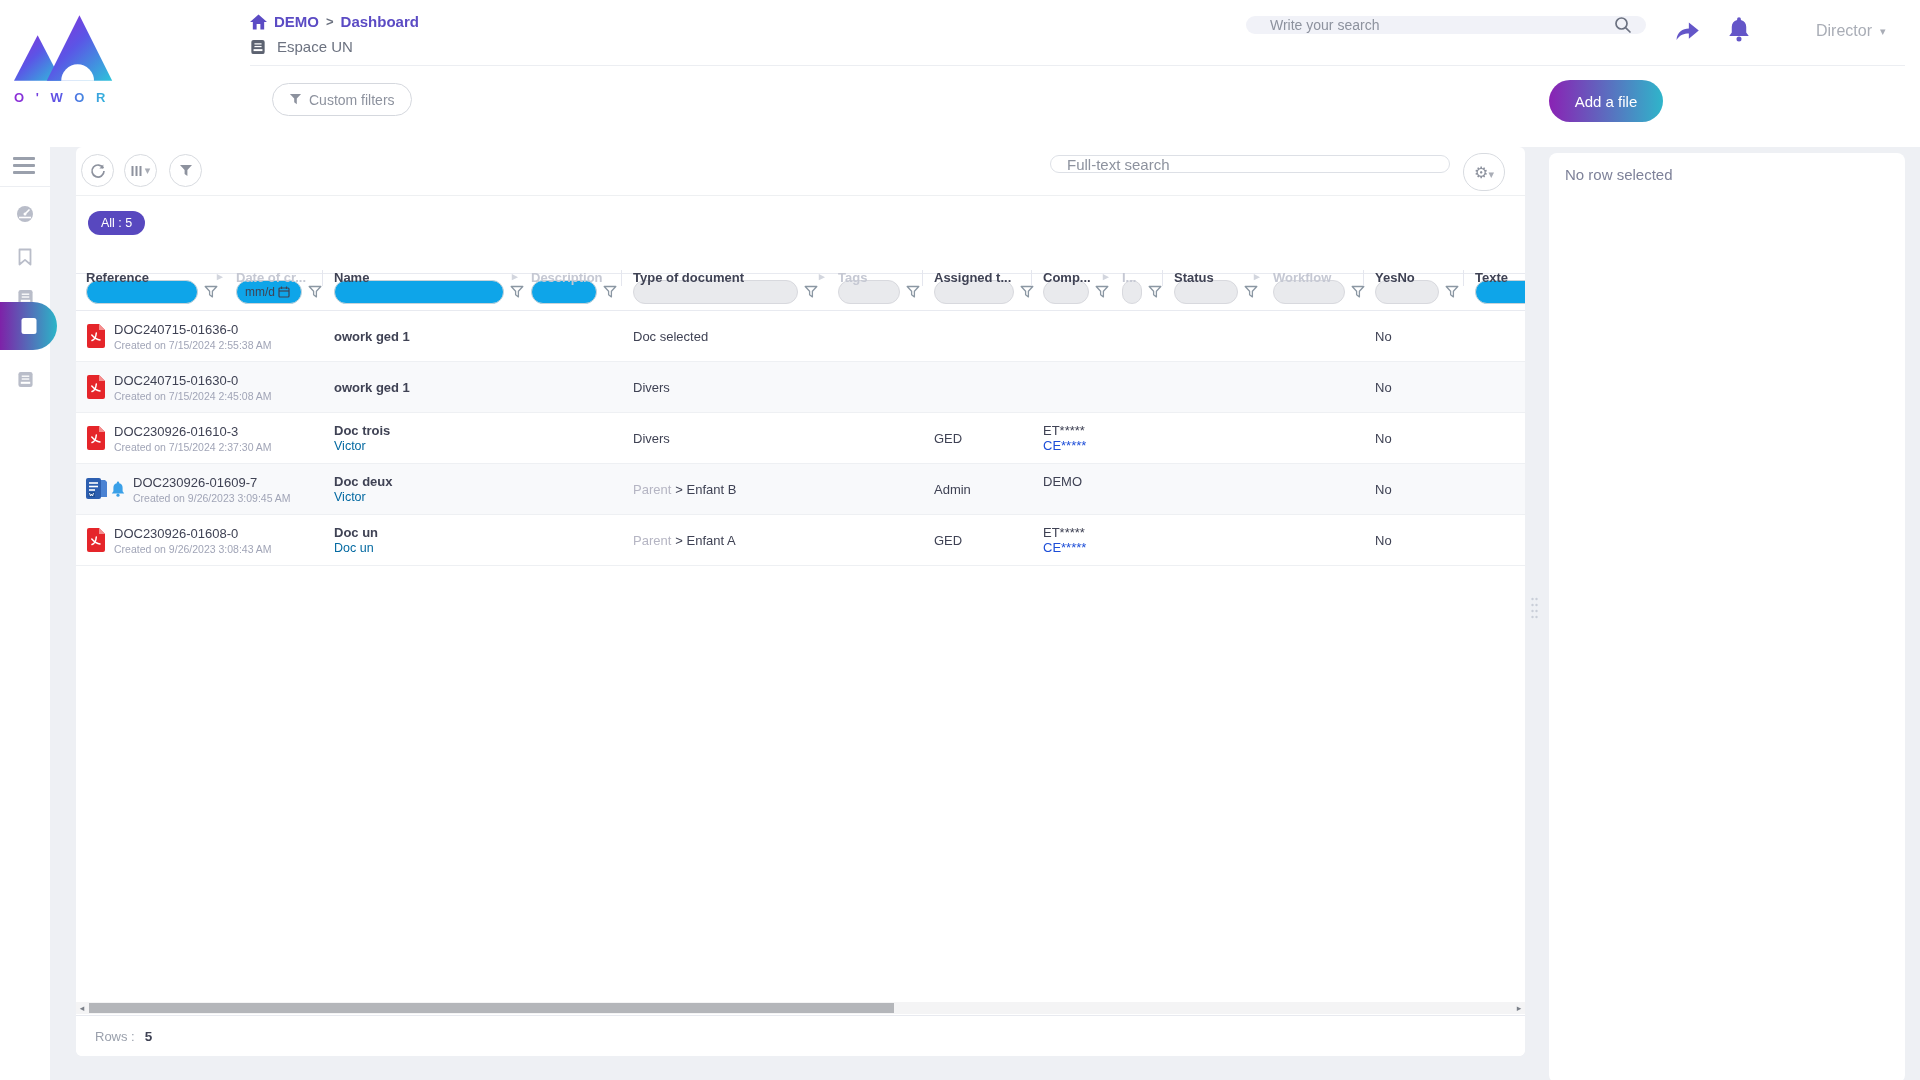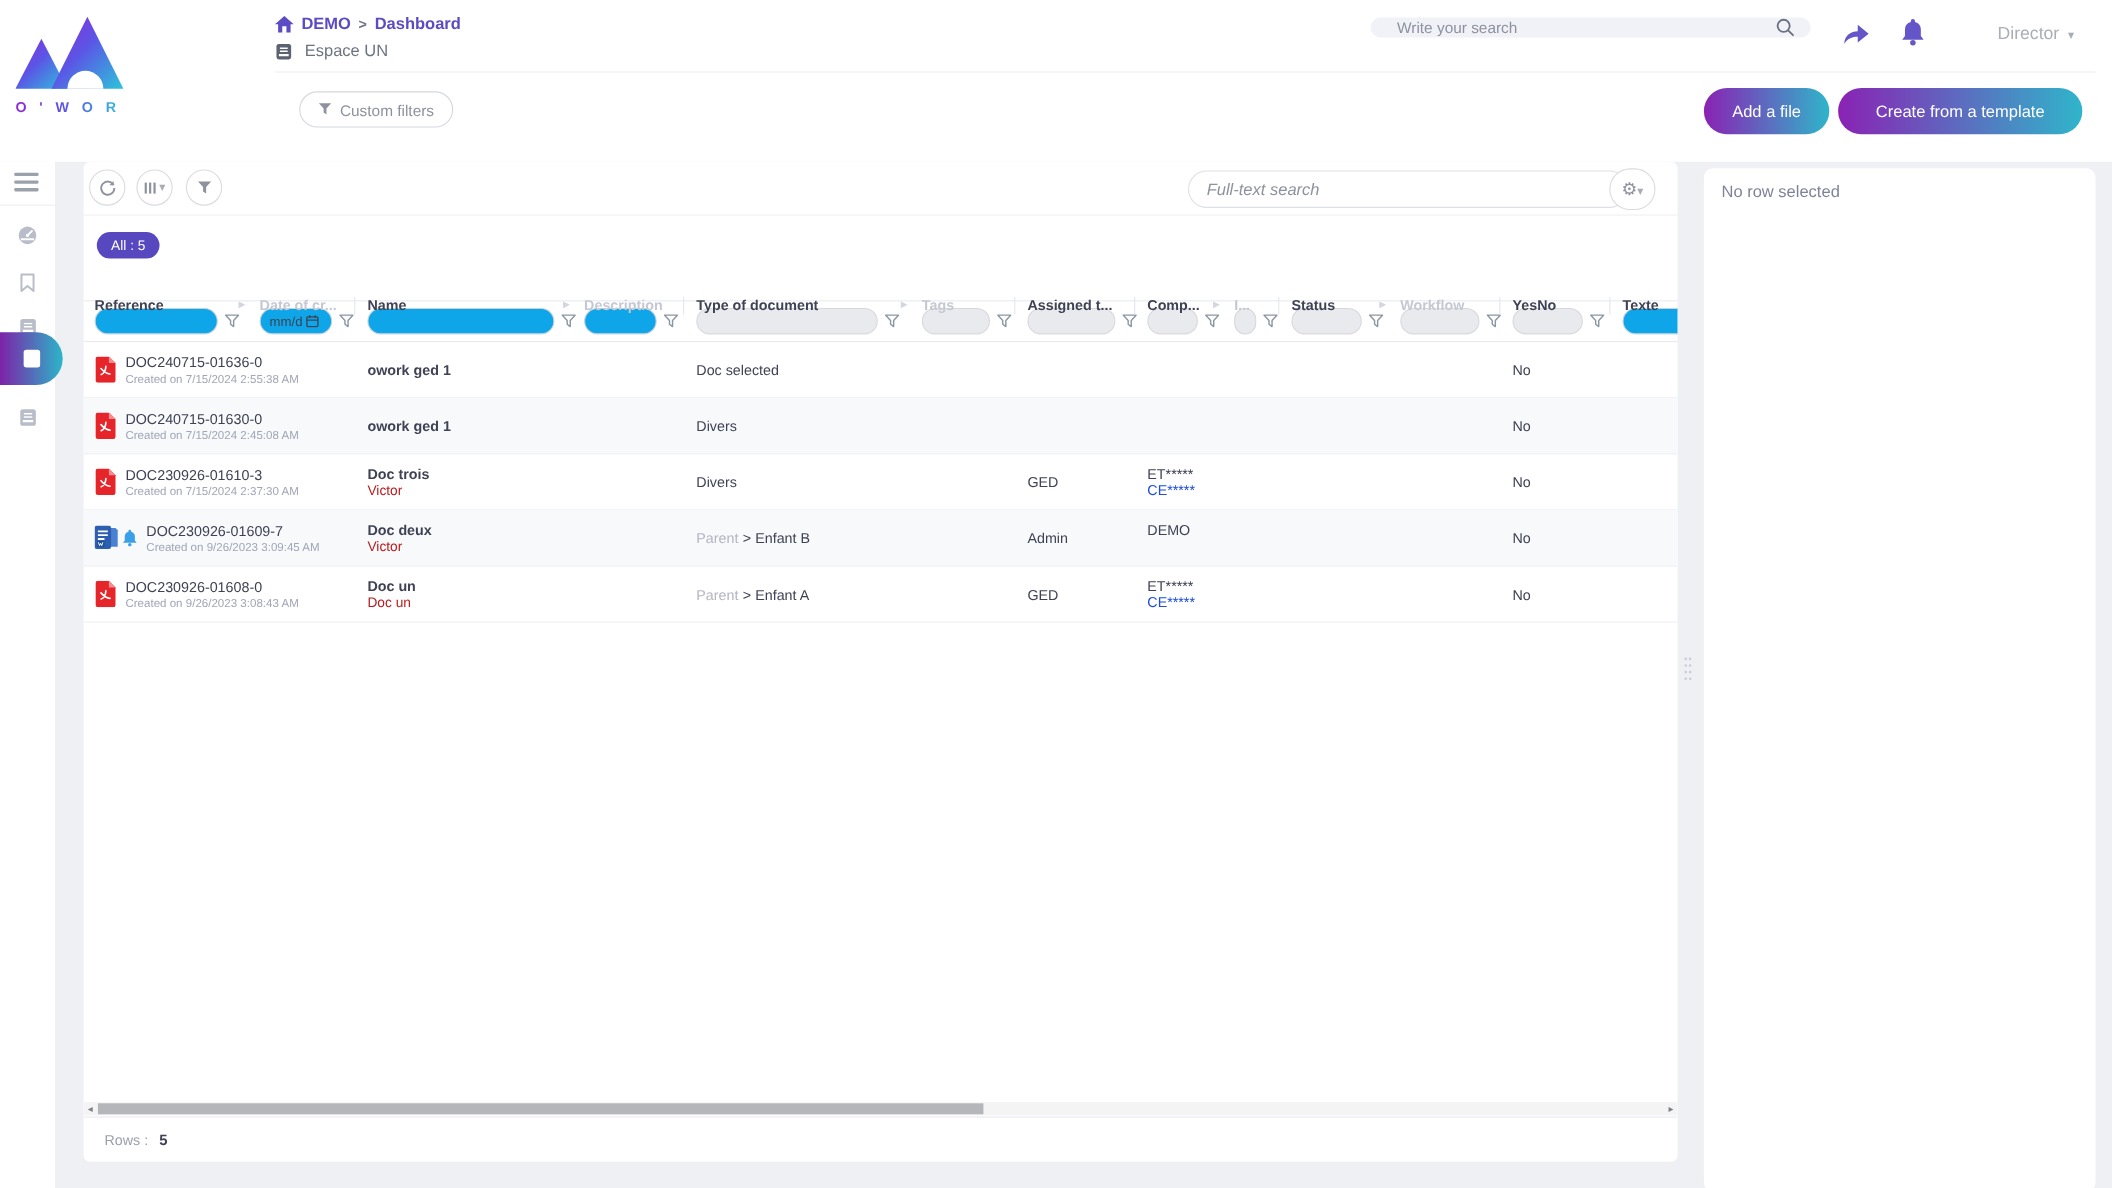--- a/index.html
+++ b/index.html
@@ -45,22 +45,22 @@
     background:linear-gradient(90deg,#7e22a8,#2bb5c8); border-radius:0 24px 24px 0;
     display:flex; align-items:center; justify-content:center; cursor:pointer; }
 
   
   .card { position:absolute; left:76px; top:147px; width:1449px; height:909px; background:#fff;
     border-radius:6px; overflow:hidden; }
   .toolbar { position:relative; height:49px; border-bottom:1px solid #eef0f2; }
   .circle-btn { position:absolute; top:7px; width:33px; height:33px; border-radius:50%;
     border:1px solid #d8dbe0; background:#fff; display:flex; align-items:center; justify-content:center;
     gap:2px; cursor:pointer; color:#8d929e; }
-  .fulltext { position:absolute; left:1004px; top:8px; width:400px; height:34px; border:1px solid #dde0e6;
-    border-radius:17px; padding:0 16px; font-size:15px; color:#3f4254; outline:none; font-family:inherit;font-style:italic; }
+  .fulltext { position:absolute; left:974px; top:8px; width:400px; height:18px; border:1px solid #dde0e6;
+    border-radius:17px; padding:0 16px; font-size:15px; color:#3f4254; outline:none; font-family:inherit; }
   .fulltext::placeholder { color:#8d929e; }
   .gear-btn { position:absolute; left:1387px; top:6px; width:42px; height:38px; border-radius:19px;
     border:1px solid #d8dbe0; background:#fff; font-size:16px; color:#8d929e; cursor:pointer; }
   .badge { display:inline-block; margin:15px 0 6px 12px; padding:5px 13px; background:#5848bf;
     color:#fff; font-size:12.5px; border-radius:13px; }
 
   .grid { display:flex; padding-left:10px; }
   .col-reference{width:150px}.col-date{width:98px}.col-name{width:197px}.col-description{width:102px}
   .col-type{width:205px}.col-tags{width:96px}.col-assigned{width:109px}.col-company{width:79px}
   .col-i{width:52px}.col-status{width:99px}.col-workflow{width:102px}.col-yesno{width:100px}
@@ -79,21 +79,21 @@
   .fpill.disabled { background:#e9eaed; border-color:#d8d9de; }
   .fdate { display:flex; align-items:center; gap:3px; font-size:12px; color:#3f4254; }
 
   .trow { height:51px; border-bottom:1px solid #eef0f3; align-items:center; cursor:pointer; }
   .trow.alt { background:#f8f9fb; }
   .cell { flex:0 0 auto; white-space:nowrap; font-size:13px; }
   .ref-cell { display:flex; gap:8px; }
   .ref-num { font-size:13px; color:#3f4254; }
   .ref-created { font-size:10.5px; color:#a1a5b7; margin-top:2px; }
   .bold { font-weight:bold; }
-  .subline { font-size:12.5px; color:#b91c1c; min-height:15px; margin-top:1px; }
+  .subline { font-size:12.5px; color:#0369a1; min-height:15px; margin-top:1px; }
   .dim-text { color:#b5b5c3; margin-right:4px; }
   .two-line span { display:block; min-height:15px; line-height:15px; }
   .line2 { color:#1d4ed8; }
   .icons2 { display:flex; align-items:center; gap:3px; }
 
   
   .hscroll { position:absolute; left:0; top:855px; width:1449px; height:12px; background:#f4f4f5;
     display:flex; align-items:center; }
   .hs-arrow { width:12px; text-align:center; font-size:9px; color:#7a7f88; line-height:12px; cursor:pointer; }
   .hs-thumb { position:absolute; left:13px; top:1px; width:805px; height:10px; background:#b4b6ba; cursor:grab; }
@@ -207,21 +207,20 @@
       <path d="M7,0.5 a1.2,1.2 0 0 1 1.2,1.2 v0.6 a4.6,4.6 0 0 1 3.4,4.4 v3.6 l1.6,2.2 h-12.4 l1.6,-2.2 v-3.6 a4.6,4.6 0 0 1 3.4,-4.4 v-0.6 a1.2,1.2 0 0 1 1.2,-1.2 z" fill="#6456c8"></path>
       <circle cx="7" cy="14.3" r="1.6" fill="#6456c8"></circle>
     </svg>
   </button>
   <div class="director">
     <span>Director</span>
     <span class="caret">▾</span>
   </div>
 
   <button class="grad-btn" style="left:1549px;width:114px;">Add a file</button>
-  <button class="grad-btn" style="left:1671px;width:222px;">Create from a template</button>
 </div>
 
 <div class="sidebar">
   <div class="burger">
       <span></span>
       <span></span>
       <span></span>
     </div>
   <div class="side-divider"></div>
   <div class="side-item" style="top:50px;">

